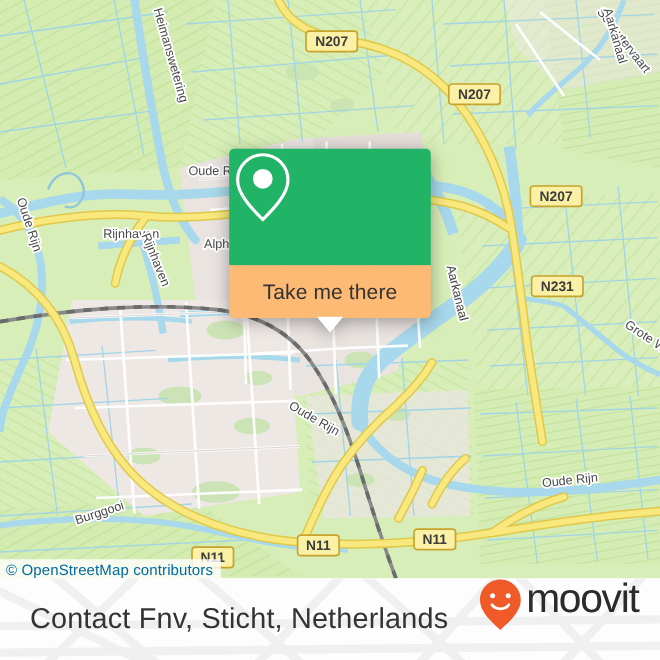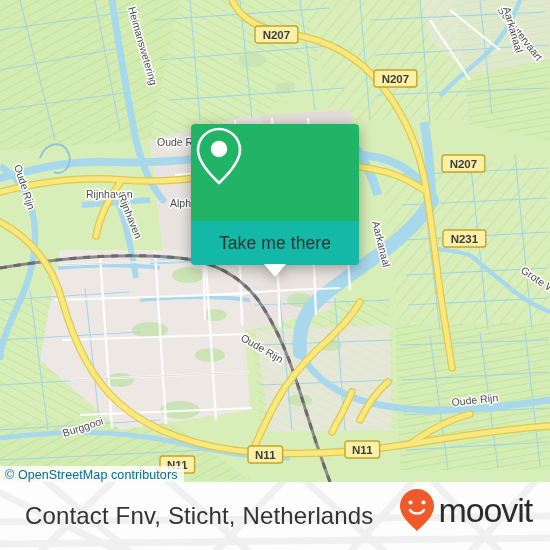--- a/index.html
+++ b/index.html
@@ -26,21 +26,21 @@
   
   #popup{
     position:absolute;left:191px;top:124px;width:168px;
     filter:drop-shadow(0 3px 7px rgba(0,0,0,.34));
   }
   #popup .top{
     background:#22b466;height:97px;border-radius:4px 4px 0 0;
     display:flex;align-items:center;justify-content:center;
   }
   #popup .bottom{
-    background:#14b8a6;height:44px;border-radius:0 0 4px 4px;
+    background:#fdba74;height:44px;border-radius:0 0 4px 4px;
     display:flex;align-items:center;justify-content:center;
     color:#333;font-size:17.5px;letter-spacing:.1px;
   }
   #popup .tail{
     position:absolute;left:50%;top:140px;margin-left:-11px;
     width:0;height:0;border-left:11px solid transparent;
     border-right:11px solid transparent;border-top:13px solid #fff;
   }
 
   
@@ -49,21 +49,21 @@
     background:#fdfdfd;overflow:hidden;
   }
   #footer .wm{position:absolute;left:0;top:0;opacity:1;}
   #footer .title{
     position:absolute;left:25px;top:0;height:68px;
     display:flex;align-items:center;
     font-size:24px;color:#333;letter-spacing:.15px;
   }
   #brand{
     position:absolute;right:18px;top:0;height:55px;
-    display:flex;align-items:center;gap:3px;
+    display:flex;gap:3px;
   }
   #brand .word{
     font-size:34px;color:#2b2b2b;letter-spacing:-1.1px;
     font-weight:400;line-height:34px;
   }
 </style>
 </head>
 <body>
 
 <div id="app">

